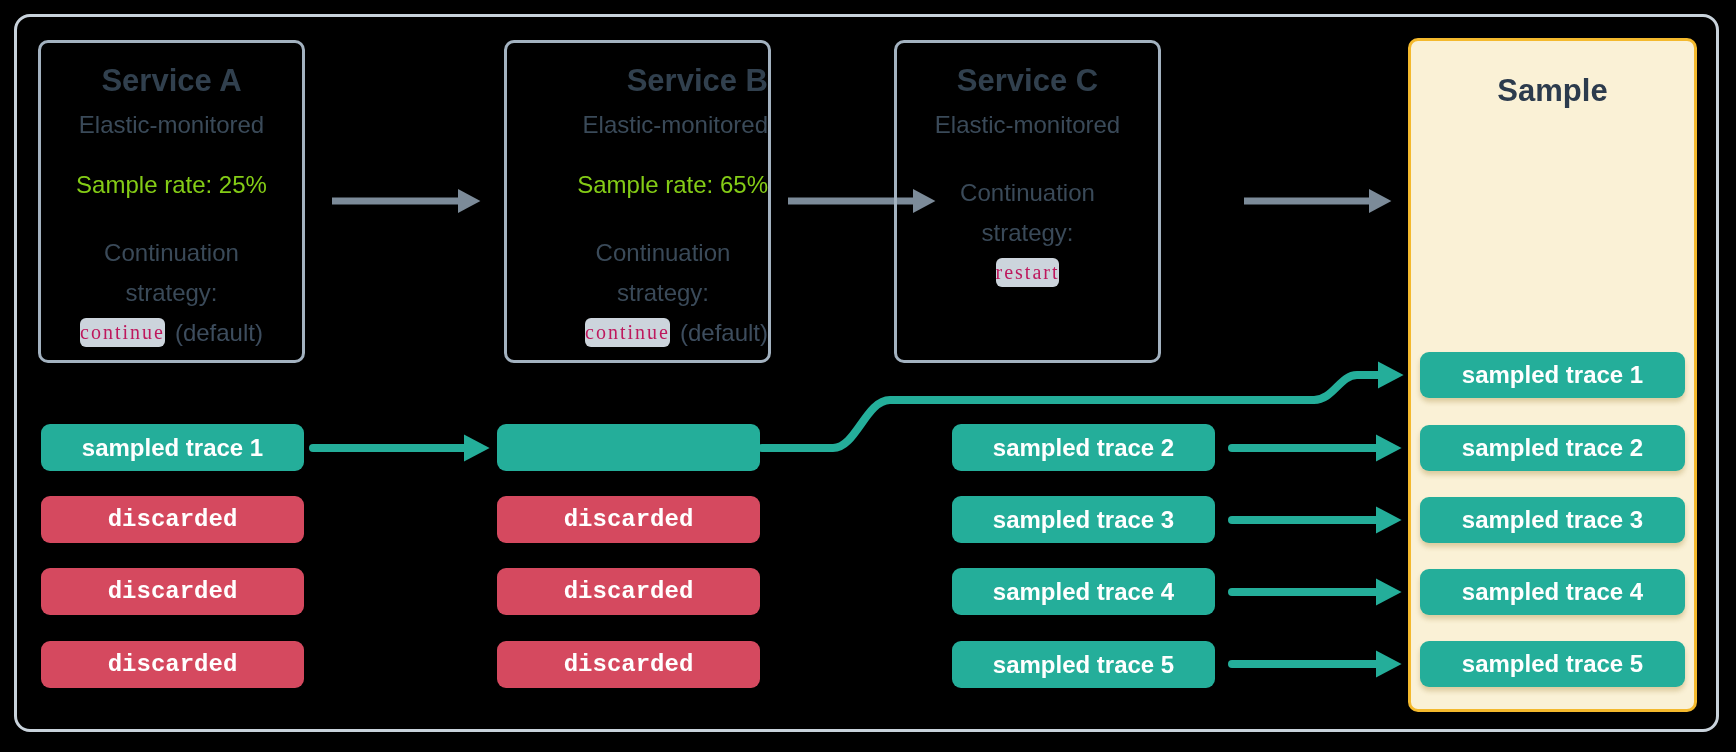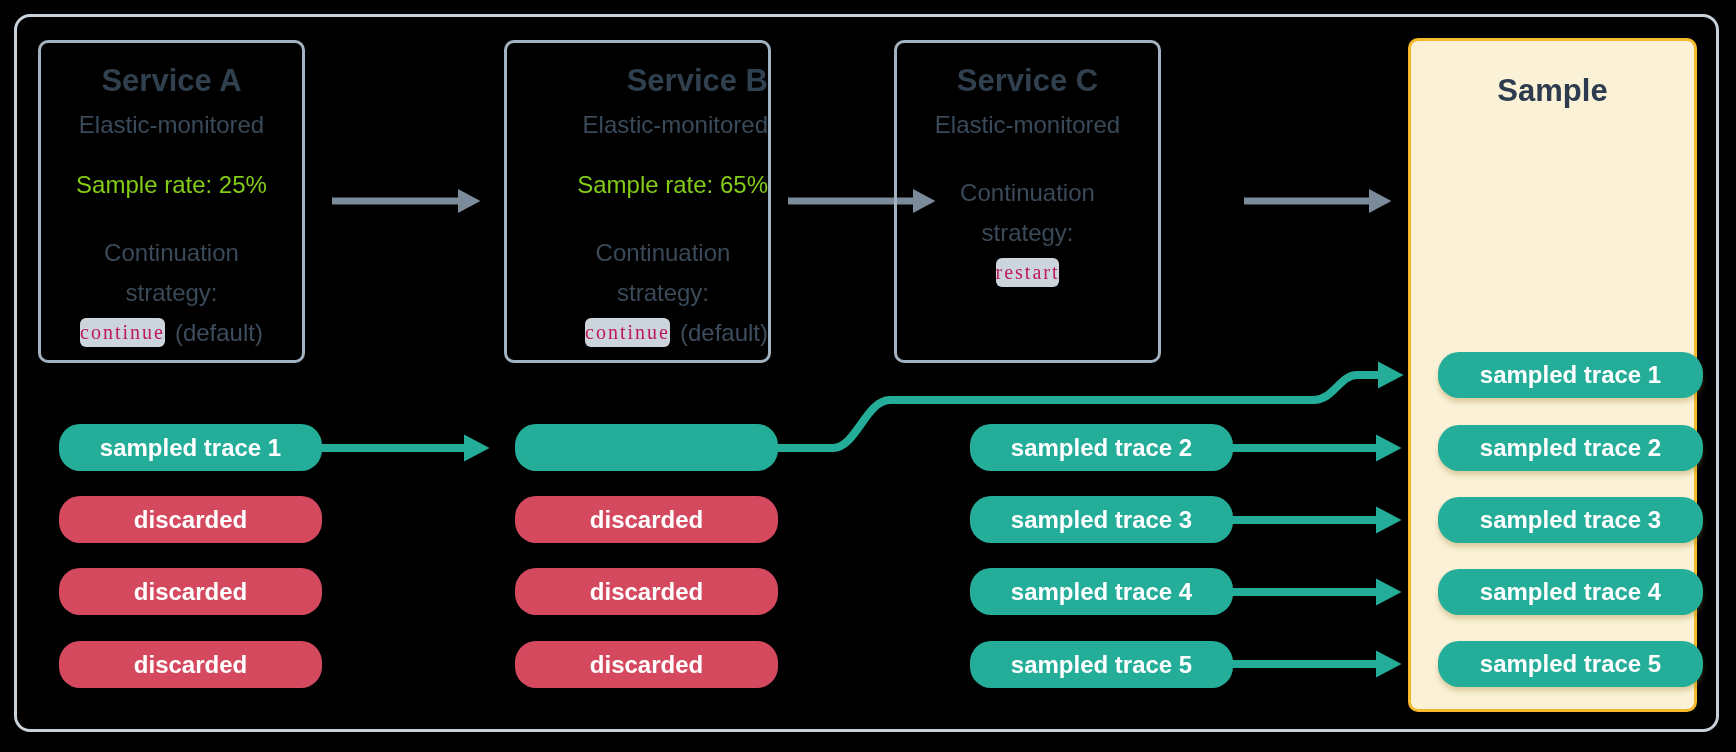--- a/index.html
+++ b/index.html
@@ -17,24 +17,24 @@
   .svc-strategy{margin-top:34px;font-size:24px;color:#3A4A59;line-height:40px;width:210px;}
   .svc-chiprow{margin-top:5px;display:flex;align-items:center;gap:10px;
           font-size:24px;color:#3D4D5E;}
   .chip{font-family:Liberation Serif, serif;font-size:20px;
           letter-spacing:2px;background:#CCD4DC;color:#be185d;padding:3px 0;
           border-radius:6px;white-space:nowrap;}
   .result-panel{position:absolute;left:1408px;top:38px;width:289px;height:674px;
           background:#FAF1D6;border:3px solid #F4B92D;border-radius:10px;
           box-sizing:border-box;}
   .result-title{text-align:center;margin-top:32px;font-size:31px;font-weight:bold;color:#2C3B4D;}
-  .pill{position:absolute;height:47px;border-radius:21px;display:flex;align-items:center;
-          justify-content:center;color:#FFFFFF;font-size:24px;font-weight:bold;margin-left:18px;}
+  .pill{position:absolute;height:47px;border-radius:9px;display:flex;align-items:center;
+          justify-content:center;color:#FFFFFF;font-size:24px;font-weight:bold;}
   .pill-teal{background:#24AE9A;}
-  .pill-red{background:#D5495F;}
+  .pill-red{background:#D5495F;font-family:Liberation Mono, monospace;}
   .pill-col-a{left:41px;width:263px;}
   .pill-col-b{left:497px;width:263px;}
   .pill-col-c{left:952px;width:263px;}
   .pill-result{left:1420px;width:265px;height:46px;box-shadow:0 4px 5px rgba(150,115,30,0.30);}
   .r-row2{top:424px;} .r-row3{top:496px;} .r-row4{top:568px;} .r-row5{top:641px;}
   .res-row1{top:352px;} .res-row2{top:425px;} .res-row3{top:497px;}
   .res-row4{top:569px;} .res-row5{top:641px;}
   .arrow-layer{position:absolute;left:0;top:0;pointer-events:none;}
   .gray-arrow{stroke:#7C8B99;stroke-width:7;fill:none;}
   .teal-arrow{stroke:#24AE9A;stroke-width:8;fill:none;stroke-linecap:round;}

